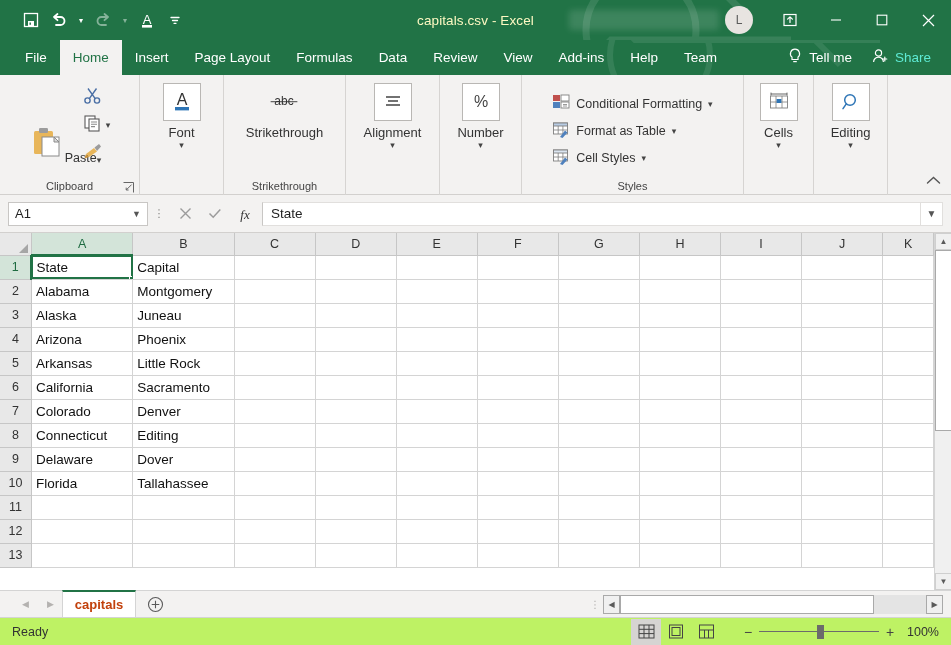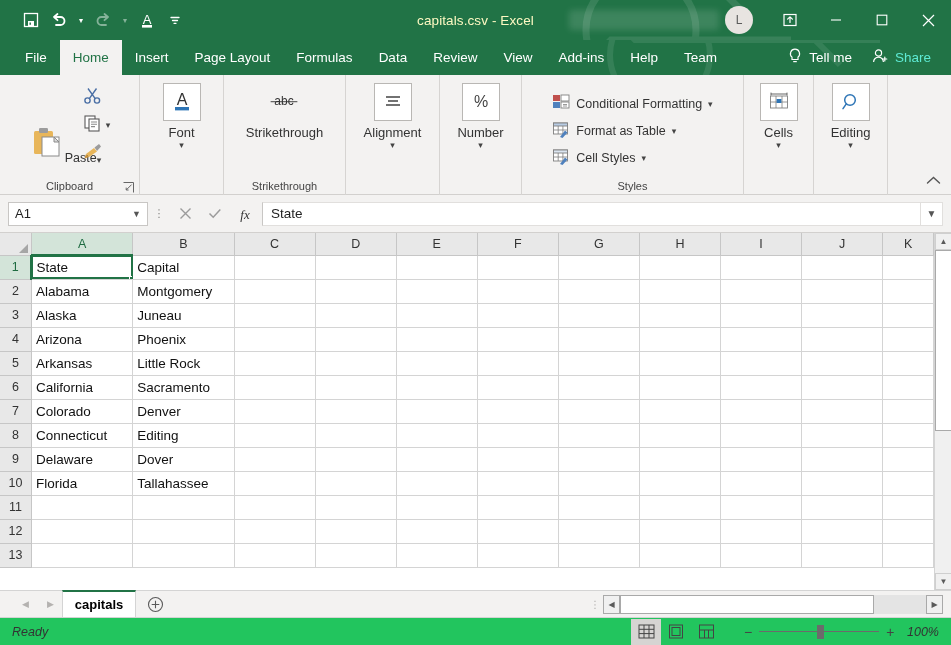--- a/index.html
+++ b/index.html
@@ -393,21 +393,21 @@
     display: flex; align-items: center;
     padding: 0 8px 0 22px;
     gap: 18px;
   }
   .tabnav-arrow { color: #b4b2b0; font-size: 9px; }
   .sheettab {
     height: 27px;
     display: flex; align-items: center;
     padding: 0 12px;
     font-size: 13px;
-    color: #000000;
+    color: #c2410c;
     font-weight: bold;
     background: #ffffff;
     border-top: 2px solid #217346;
     border-left: 1px solid #d4d4d4;
     border-right: 1px solid #d4d4d4;
     margin-top: -1px;
   }
   .addsheet {
     width: 38px; height: 27px;
     display: flex; align-items: center; justify-content: center;
@@ -437,25 +437,25 @@
   .hs-thumb {
     position: absolute; left: 0; top: 0;
     width: 83%; height: 19px;
     background: #ffffff;
     border: 1px solid #a9a9a9;
   }
 
   
   .statusbar {
     height: 28px;
-    background: #22c55e;
+    background: #bef264;
     border-top: 1px solid #d4d4d4;
     display: flex; align-items: center;
     flex: none;
-    font-size: 12.5px; color: #333; font-style: italic;
+    font-size: 12.5px; color: #333;
   }
   .status-text { padding-left: 12px; }
   .status-right { margin-left: auto; display: flex; align-items: center; height: 28px; }
   .viewbtn {
     width: 30px; height: 26px;
     display: flex; align-items: center; justify-content: center;
     color: #444;
   }
   .viewbtn.active { background: #d6d4d2; }
   .zoomctl { display: flex; align-items: center; gap: 0; margin-left: 16px; }

